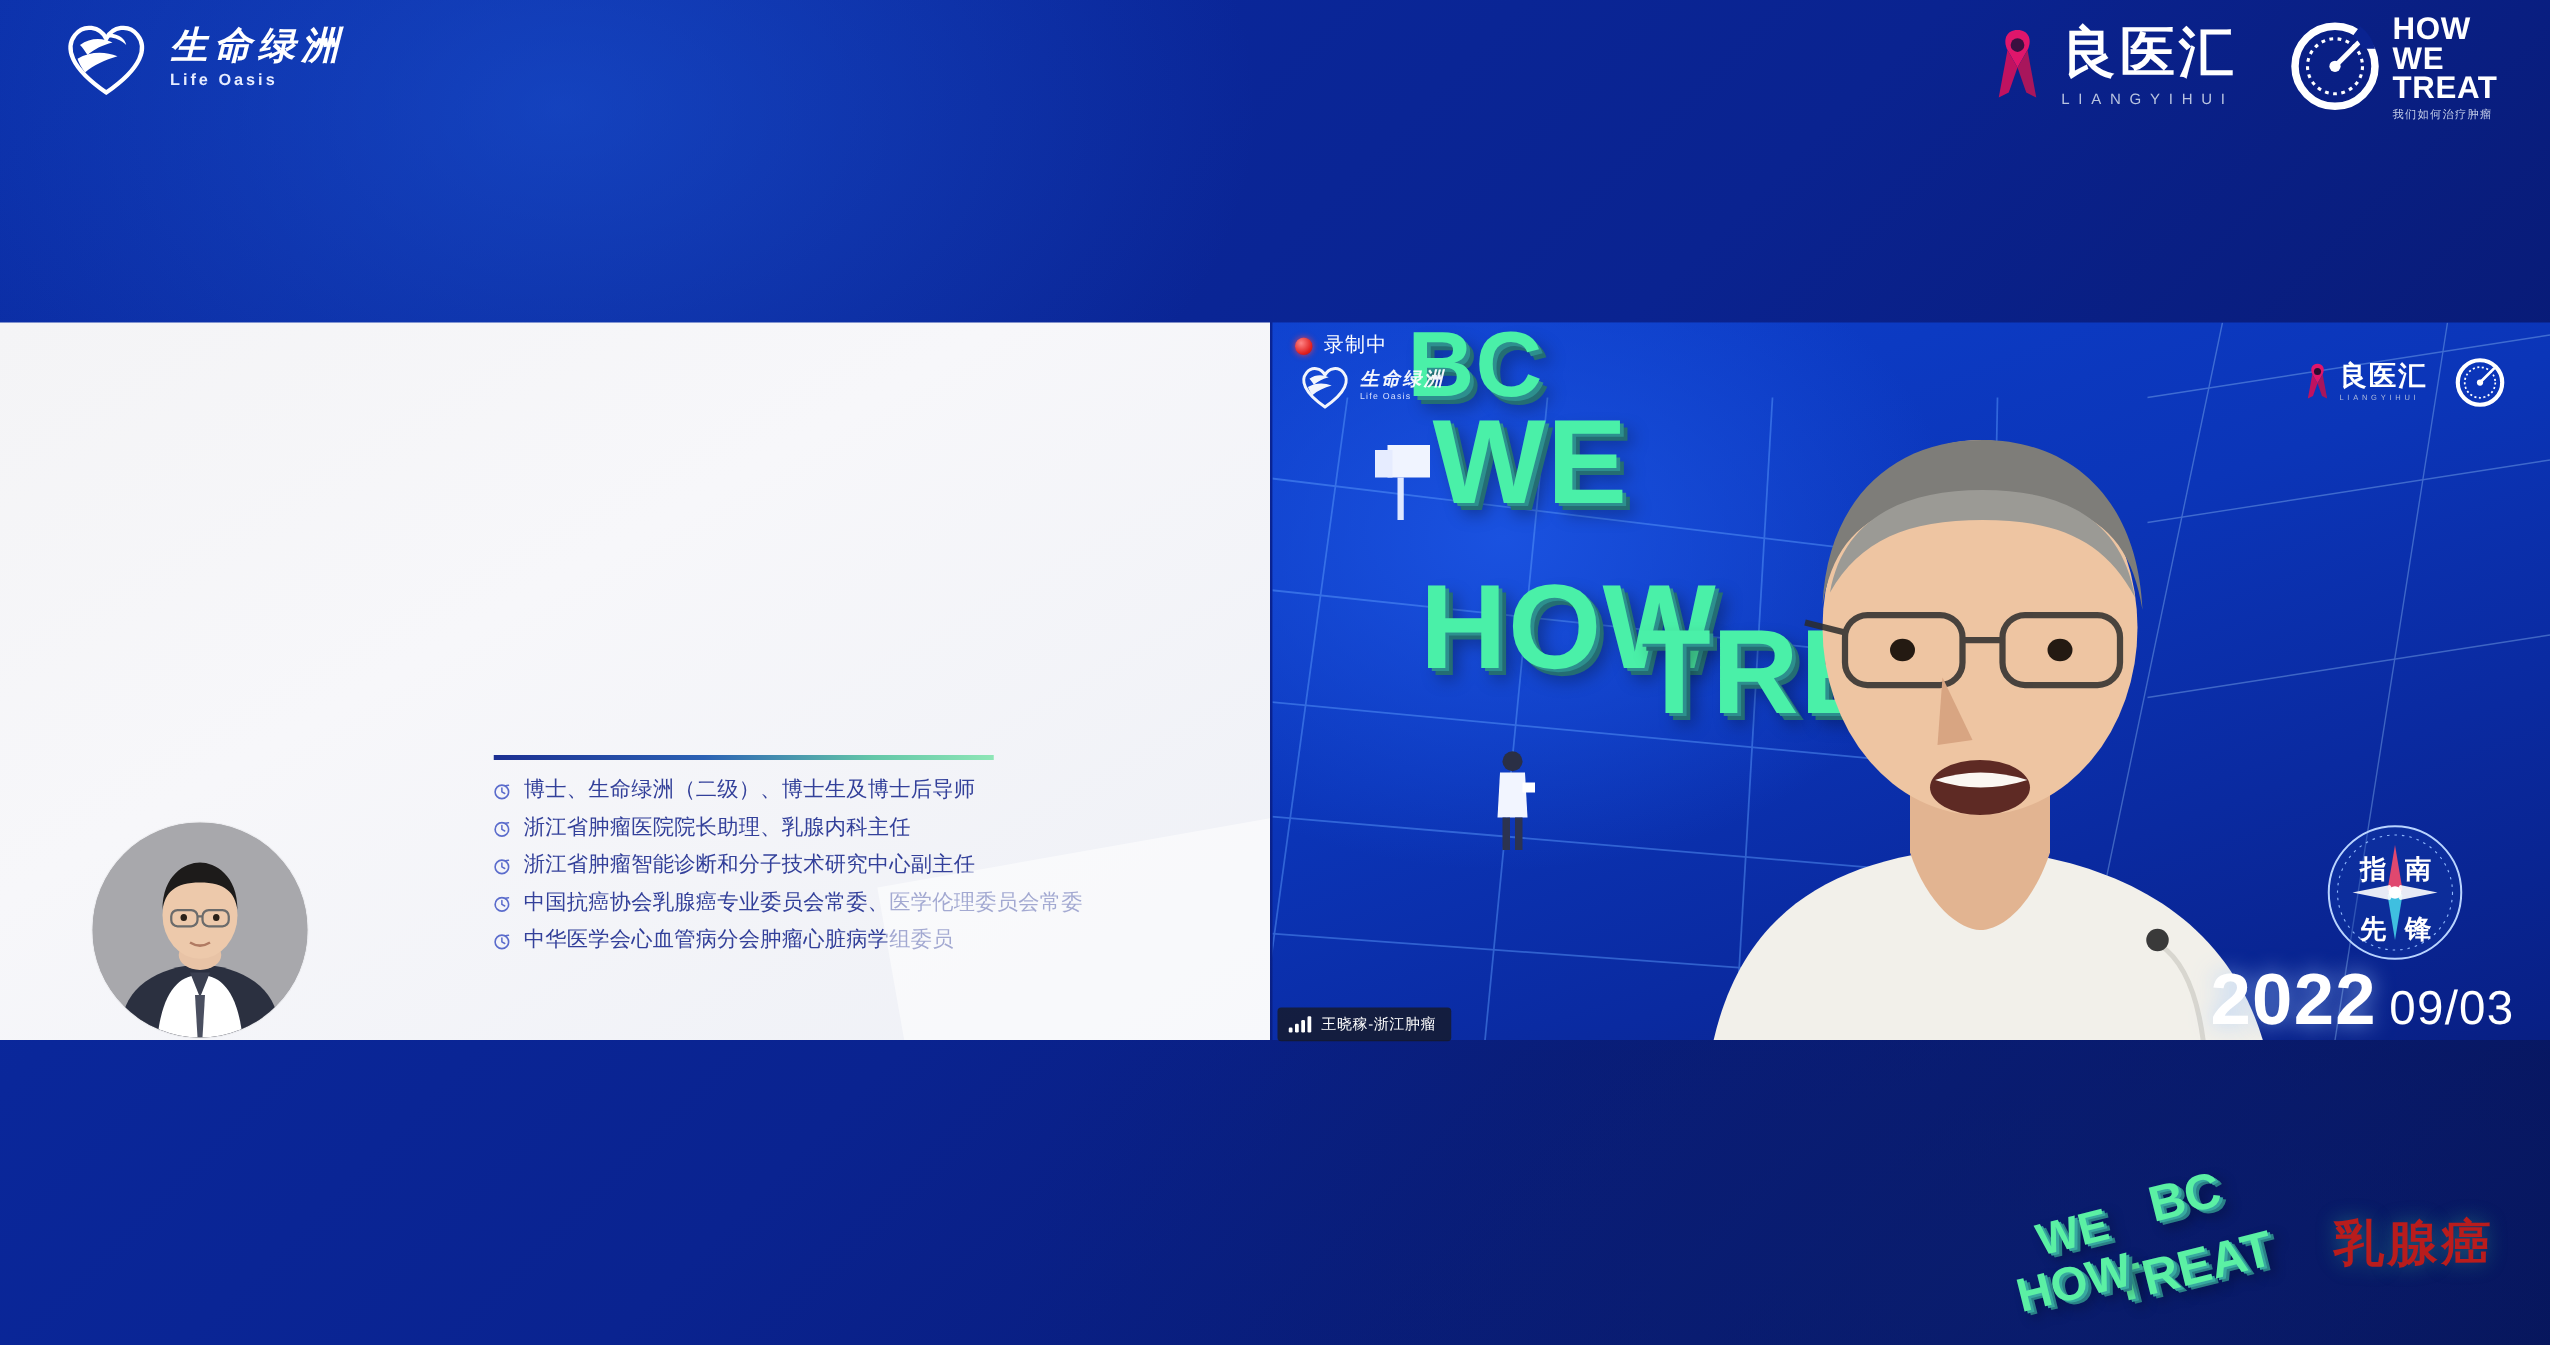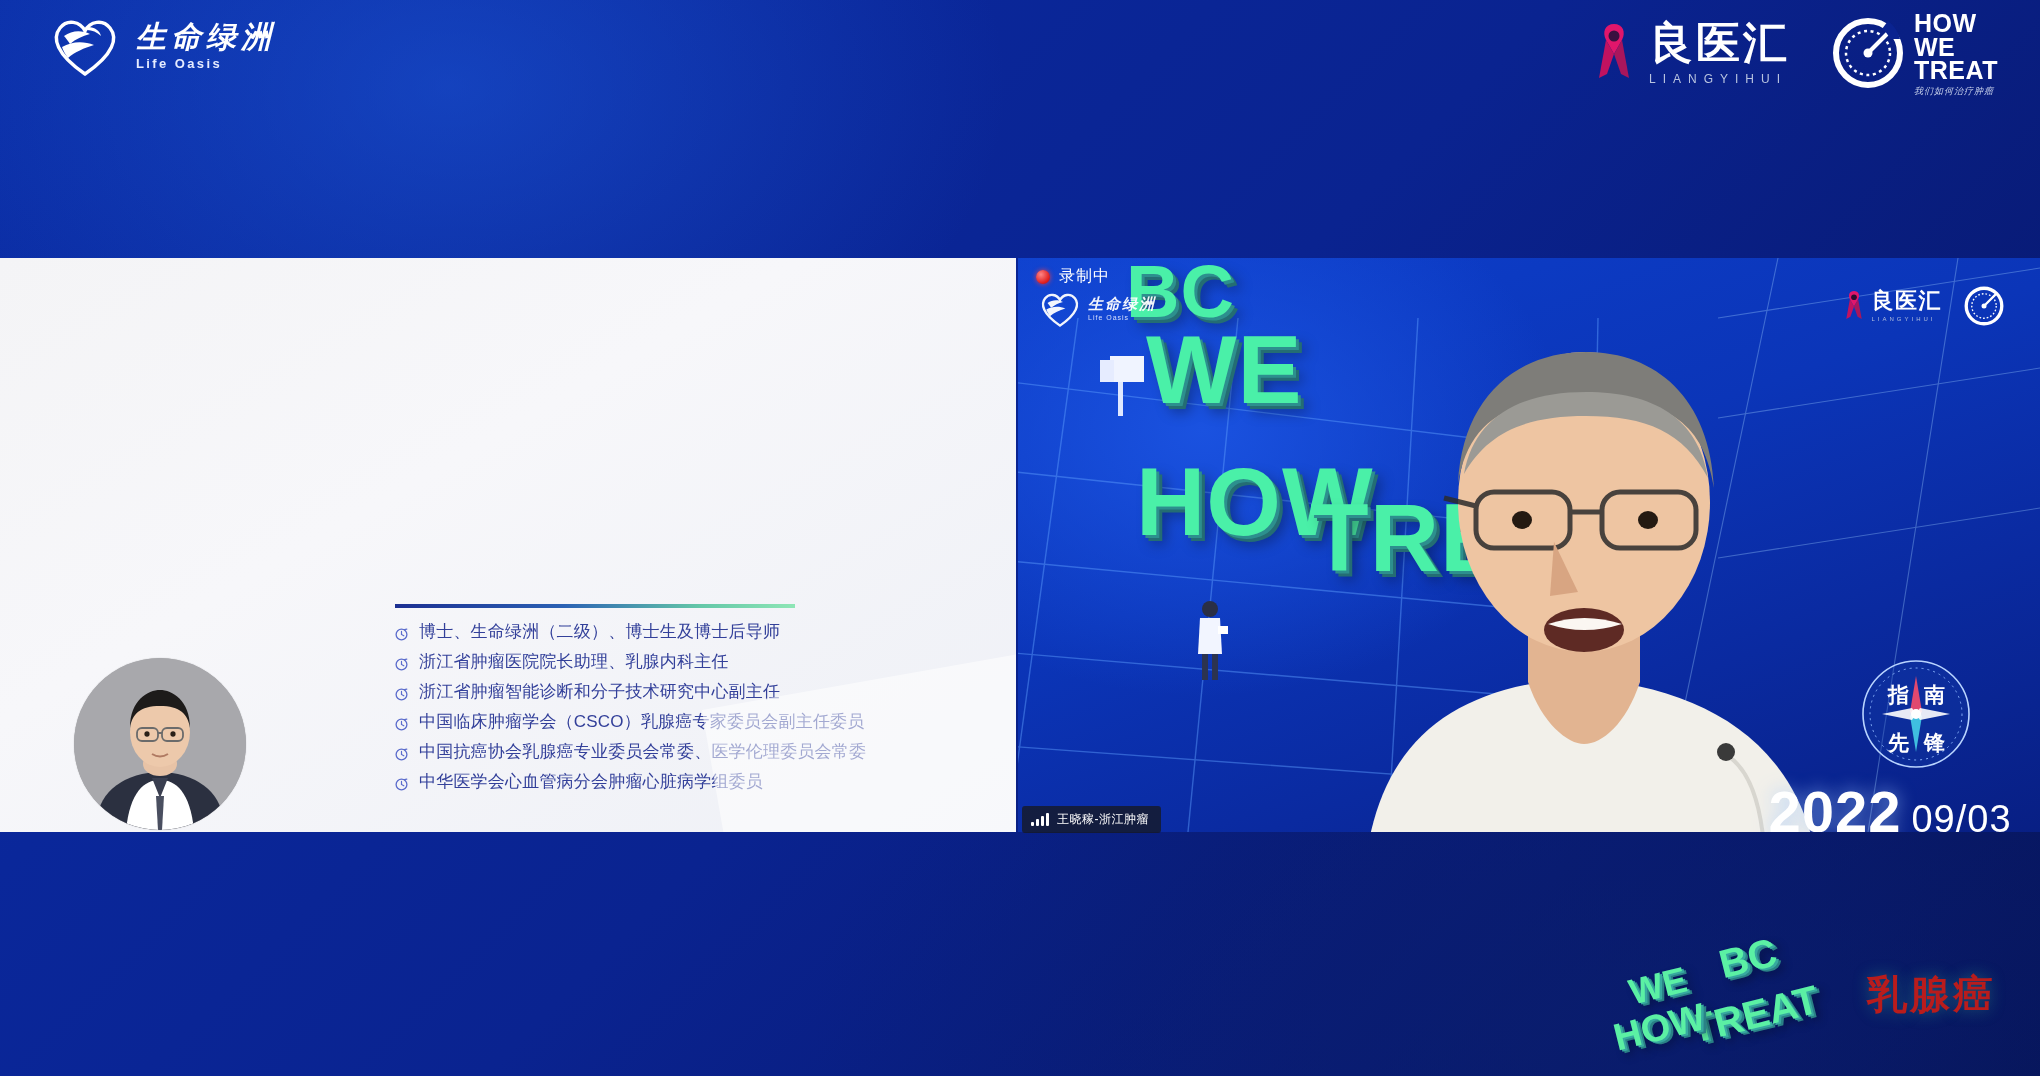--- a/index.html
+++ b/index.html
@@ -37,21 +37,21 @@
   .lyh { display:flex; align-items:center; gap:14px; }
   .ribbon { width:42px; height:66px; }
   .lyh-txt { display:flex; flex-direction:column; }
   .lyh-cn { font-size:44px; color:#fff; font-weight:bold; letter-spacing:3px; line-height:1; }
   .lyh-en { font-size:12px; color:#b9c4e0; letter-spacing:7px; margin-top:7px; }
 
   .hwt { display:flex; align-items:center; gap:10px; }
   .gauge { width:72px; height:72px; }
   .hwt-txt { display:flex; flex-direction:column; line-height:0.94; }
   .hwt-txt span { font-size:25px; color:#fff; font-weight:bold; letter-spacing:0.5px; }
-  .hwt-sub { font-size:9px !important; color:#c6d0ea !important; letter-spacing:1px !important; margin-top:4px; font-weight:normal !important;font-style:italic; }
+  .hwt-sub { font-size:9px !important; color:#c6d0ea !important; letter-spacing:1px !important; margin-top:4px; font-weight:normal !important; }
 
   
   .slide {
     position:absolute; left:0; top:258px; width:1016px; height:574px;
     background:linear-gradient(150deg,#f4f4f6 0%,#f7f7fa 40%,#eef0f6 100%);
     overflow:hidden;
   }
   .slide::after {
     content:""; position:absolute; right:-120px; bottom:-40px;
     width:420px; height:200px; background:rgba(255,255,255,0.55);
@@ -116,21 +116,21 @@
   .vid-oasis-en { font-size:7px; color:#dfe6ff; letter-spacing:1px; margin-top:2px; }
 
   .vid-logos { position:absolute; right:36px; top:286px; display:flex; align-items:center; gap:22px; z-index:6; }
   .v-lyh { display:flex; align-items:center; gap:7px; }
   .v-lyh-cn { font-size:22px; color:#fff; font-weight:bold; letter-spacing:1.5px; line-height:1; }
   .v-lyh-en { font-size:6px; color:#b0bddd; letter-spacing:3px; margin-top:4px; }
 
   .compass {
     position:absolute; right:68px; top:400px; width:112px; height:112px; z-index:6;
   }
-  .date-block { position:absolute; right:30px; top:520px; width:240px; text-align:center; z-index:6; }
+  .date-block { position:absolute; right:30px; top:508px; width:240px; text-align:center; z-index:6; }
   .date-row { display:flex; align-items:baseline; justify-content:center; gap:10px; }
   .date-year {
     font-size:58px; font-weight:bold; color:#ffffff; letter-spacing:1px;
     text-shadow:0 0 18px rgba(160,200,255,0.7);
   }
   .date-md { font-size:38px; color:#ffffff; letter-spacing:1px; }
 
   .speaker-tag {
     position:absolute; left:1022px; top:806px; z-index:8;
     background:rgba(24,24,24,0.72);
@@ -250,28 +250,20 @@
               <path d="M9.4 1.6 L11.8 1.2" stroke="#5b6ccc" stroke-width="1.2" stroke-linecap="round"></path>
             </svg></span>
           <span class="b-txt">浙江省肿瘤智能诊断和分子技术研究中心副主任</span>
         </div>
         <div class="bullet">
           <span class="b-ico"><svg width="13" height="13" viewBox="0 0 13 13">
               <circle cx="6.5" cy="6.5" r="5.4" fill="none" stroke="#5b6ccc" stroke-width="1.3"></circle>
               <path d="M6.5 3.4 L6.5 6.5 L8.8 7.8" stroke="#5b6ccc" stroke-width="1.2" fill="none" stroke-linecap="round"></path>
               <path d="M9.4 1.6 L11.8 1.2" stroke="#5b6ccc" stroke-width="1.2" stroke-linecap="round"></path>
             </svg></span>
-          <span class="b-txt">中国临床肿瘤学会（CSCO）乳腺癌专家委员会副主任委员</span>
-        </div>
-        <div class="bullet">
-          <span class="b-ico"><svg width="13" height="13" viewBox="0 0 13 13">
-              <circle cx="6.5" cy="6.5" r="5.4" fill="none" stroke="#5b6ccc" stroke-width="1.3"></circle>
-              <path d="M6.5 3.4 L6.5 6.5 L8.8 7.8" stroke="#5b6ccc" stroke-width="1.2" fill="none" stroke-linecap="round"></path>
-              <path d="M9.4 1.6 L11.8 1.2" stroke="#5b6ccc" stroke-width="1.2" stroke-linecap="round"></path>
-            </svg></span>
           <span class="b-txt">中国抗癌协会乳腺癌专业委员会常委、医学伦理委员会常委</span>
         </div>
         <div class="bullet">
           <span class="b-ico"><svg width="13" height="13" viewBox="0 0 13 13">
               <circle cx="6.5" cy="6.5" r="5.4" fill="none" stroke="#5b6ccc" stroke-width="1.3"></circle>
               <path d="M6.5 3.4 L6.5 6.5 L8.8 7.8" stroke="#5b6ccc" stroke-width="1.2" fill="none" stroke-linecap="round"></path>
               <path d="M9.4 1.6 L11.8 1.2" stroke="#5b6ccc" stroke-width="1.2" stroke-linecap="round"></path>
             </svg></span>
           <span class="b-txt">中华医学会心血管病分会肿瘤心脏病学组委员</span>
         </div>

